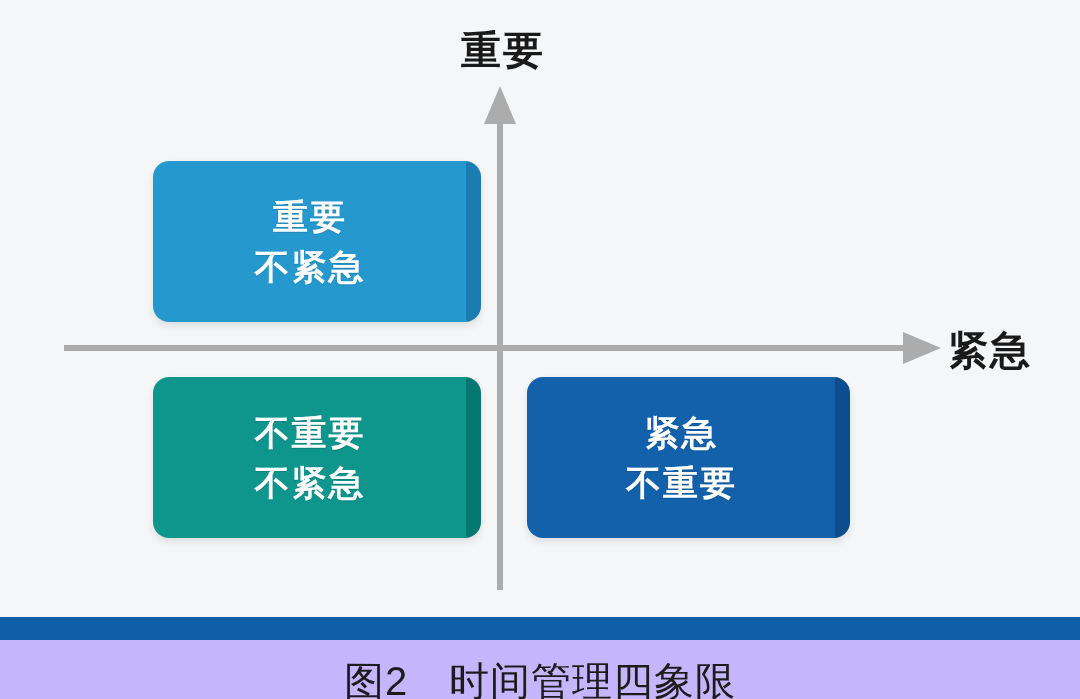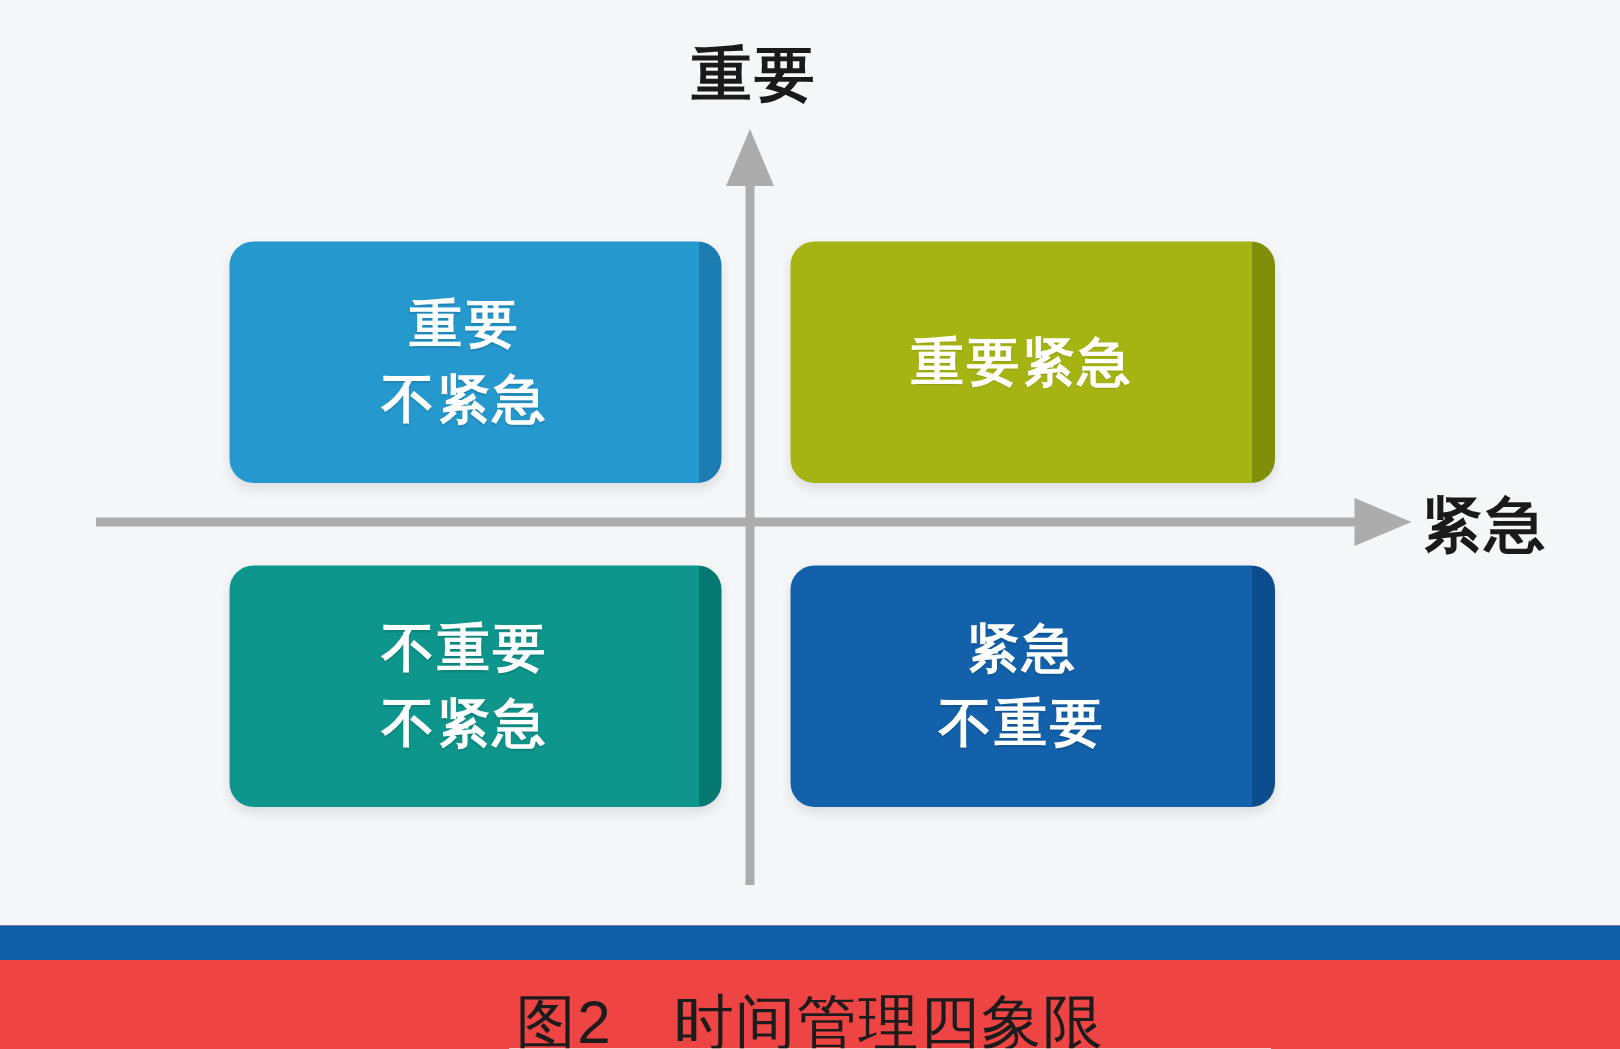--- a/index.html
+++ b/index.html
@@ -6,21 +6,21 @@
     margin: 0;
     padding: 0;
     background: #ffffff;
     font-family: "Liberation Sans", sans-serif;
   }
   .stage {
     position: relative;
     width: 1080px;
     height: 699px;
     overflow: hidden;
-    background: #ef4444;
+    background: #c4b5fd;
   }
   
   .canvas {
     position: absolute;
     left: 0; top: 0;
     width: 1080px; height: 617px;
     background: var(--canvas-bg, #F5F6F7);
   }
   
   .axis-line { position: absolute; background: var(--axis, #ACACAC); }
@@ -108,23 +108,20 @@
 
     <div class="axis-label axis-label-y">重要</div>
 
     <div class="axis-label axis-label-x">紧急</div>
 
     <div class="quadrant q-tl" style="background: linear-gradient(to right, rgb(37, 152, 206) 0px, rgb(37, 152, 206) calc(100% - 15px), rgb(26, 124, 176) calc(100% - 15px), rgb(26, 124, 176) 100%);">
       <div class="quadrant-label">重要
 不紧急</div>
     </div>
 
-    <div class="quadrant q-tr" style="background: linear-gradient(to right, rgb(166, 180, 19) 0px, rgb(166, 180, 19) calc(100% - 15px), rgb(127, 143, 10) calc(100% - 15px), rgb(127, 143, 10) 100%);">
-      <div class="quadrant-label">重要紧急</div>
-    </div>
 
     <div class="quadrant q-bl" style="background: linear-gradient(to right, rgb(14, 149, 140) 0px, rgb(14, 149, 140) calc(100% - 15px), rgb(5, 121, 113) calc(100% - 15px), rgb(5, 121, 113) 100%);">
       <div class="quadrant-label">不重要
 不紧急</div>
     </div>
 
     <div class="quadrant q-br" style="background: linear-gradient(to right, rgb(18, 97, 170) 0px, rgb(18, 97, 170) calc(100% - 15px), rgb(12, 77, 141) calc(100% - 15px), rgb(12, 77, 141) 100%);">
       <div class="quadrant-label">紧急
 不重要</div>
     </div>

